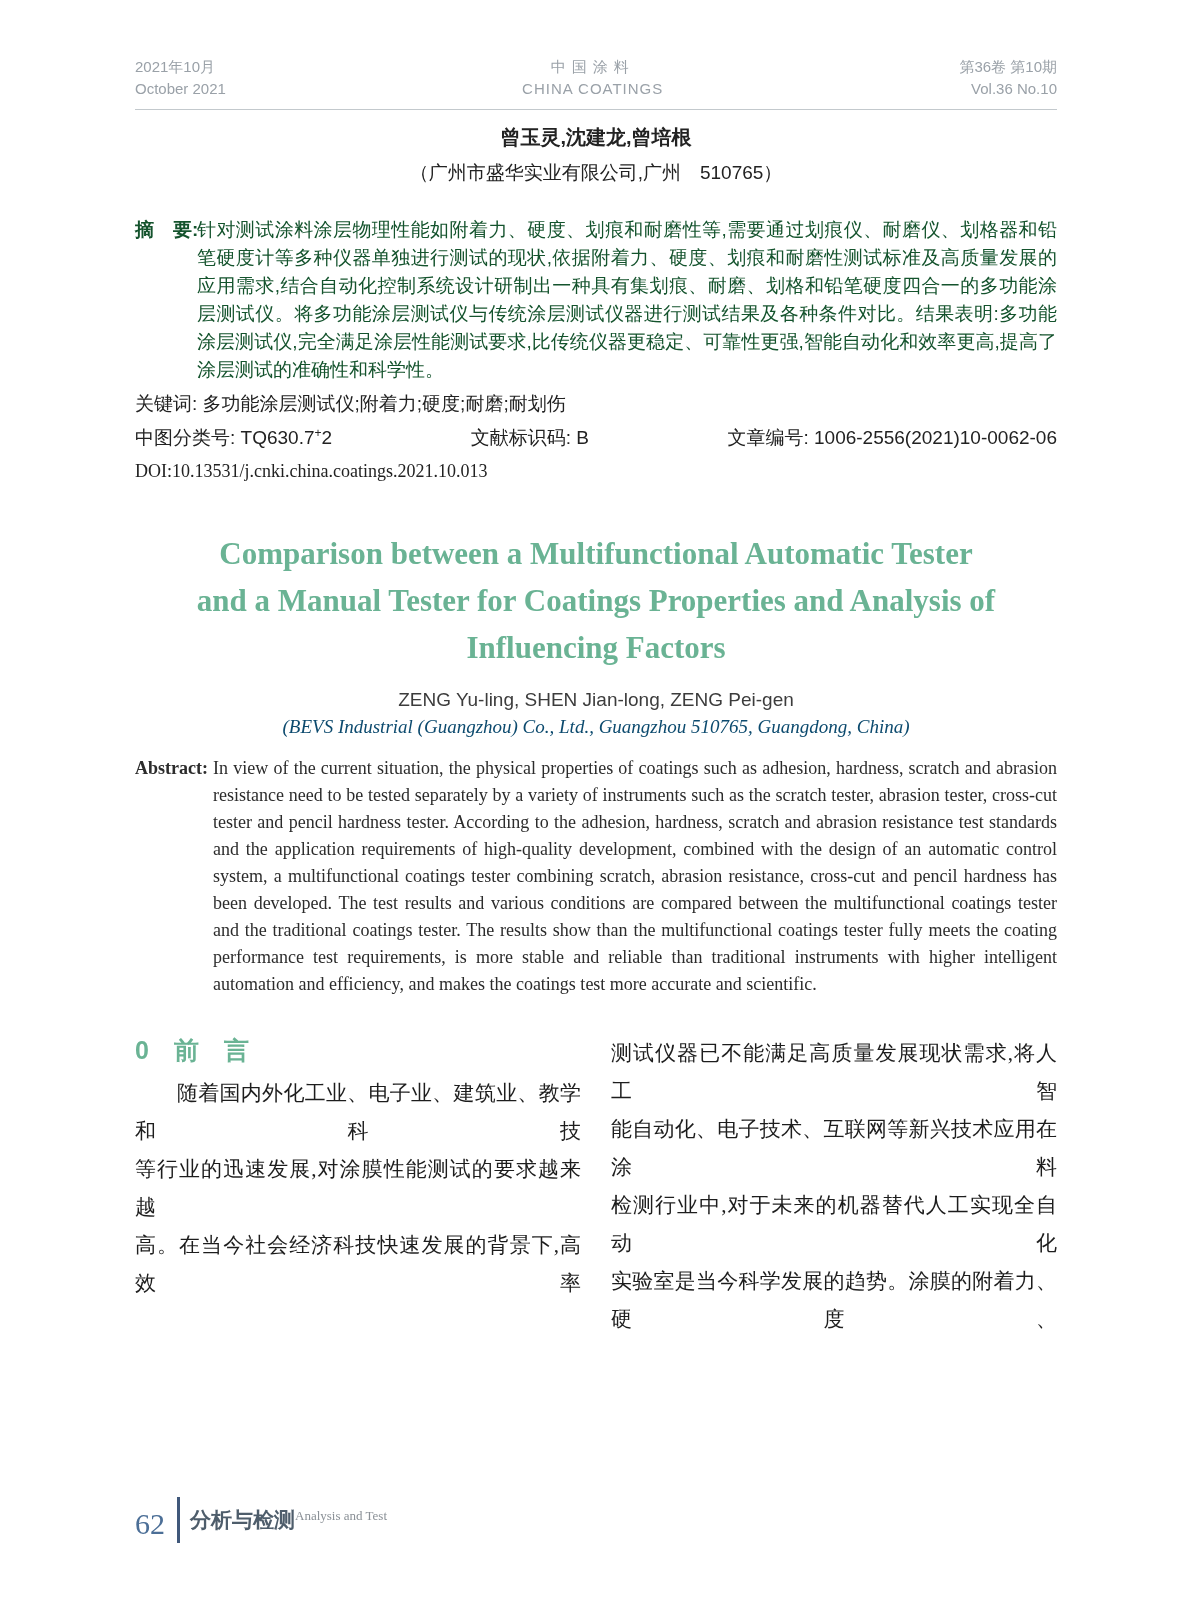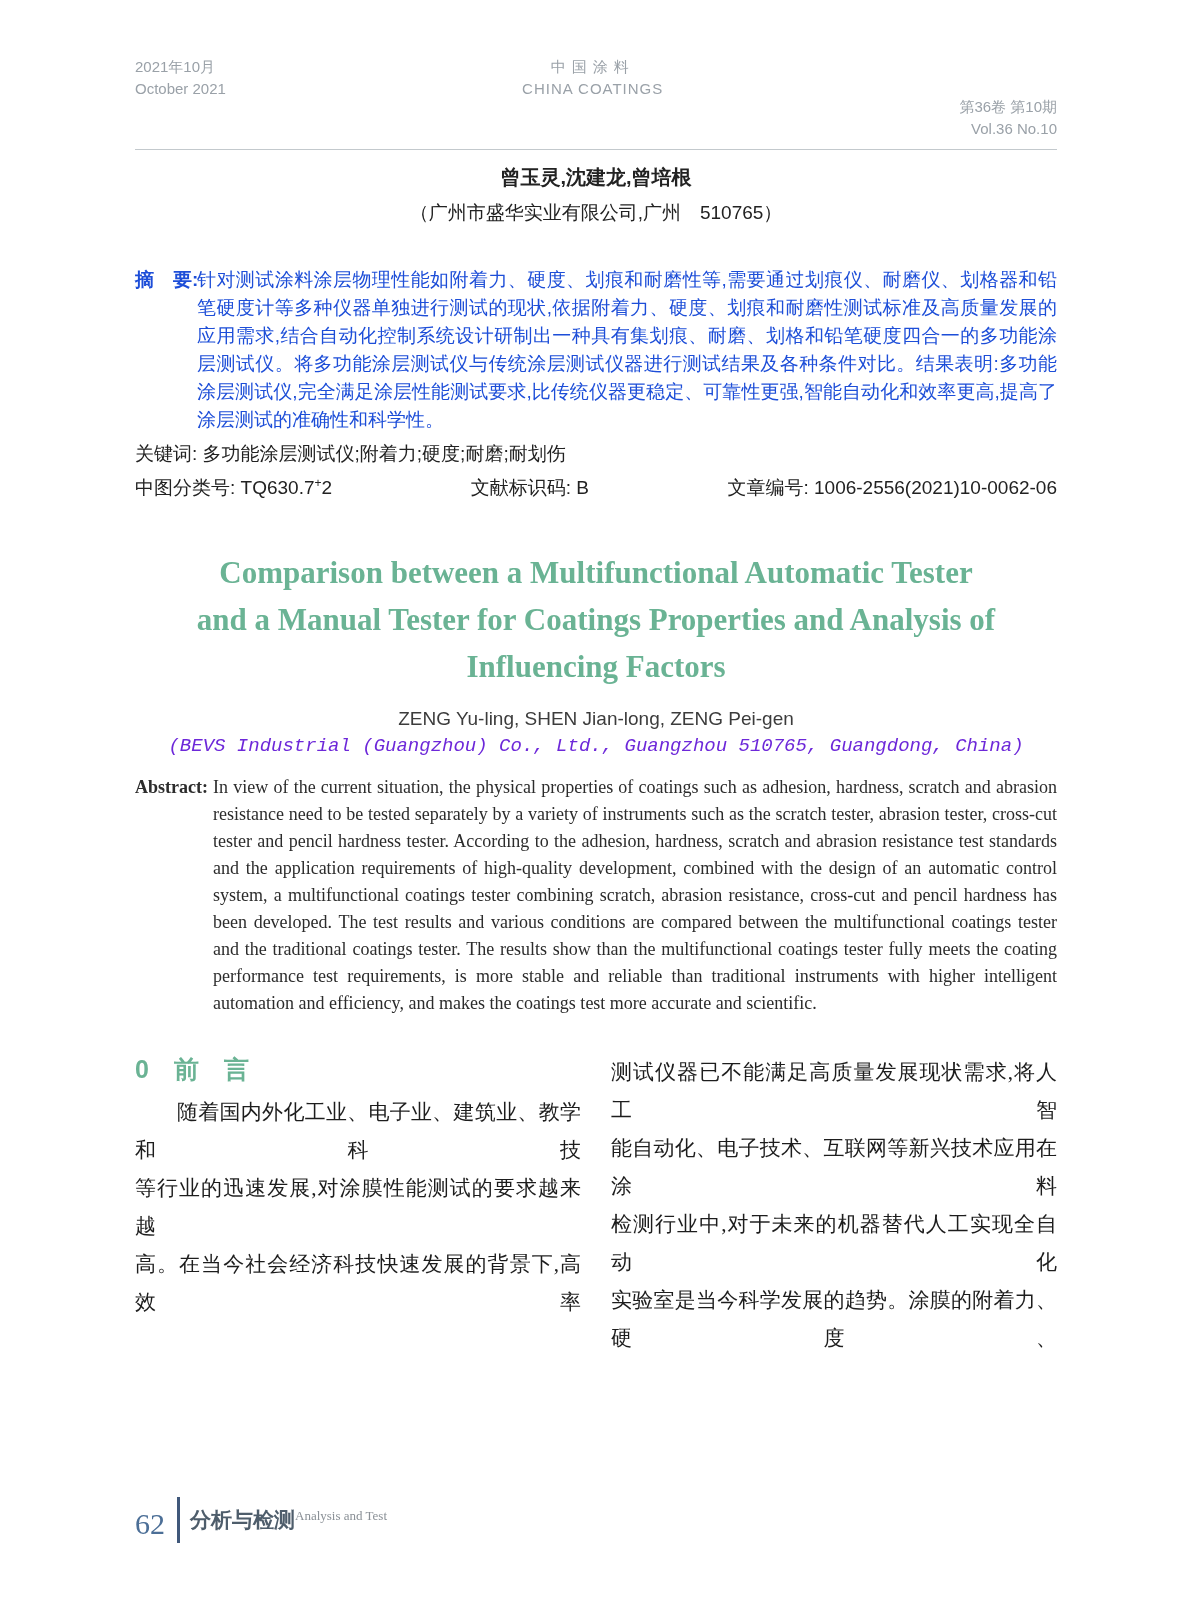--- a/index.html
+++ b/index.html
@@ -13,51 +13,51 @@
 
   
   .journal-header {
     margin-top:56px; display:flex; justify-content:space-between;
     color:#9aa1a8; font-size:15px; line-height:22px;
     border-bottom:1px solid #c3c9cd; padding-bottom:9px;
   }
   .journal-header .col { white-space:nowrap; }
   .journal-header .center { text-align:center; letter-spacing:1px; }
   .journal-header .center .cn { letter-spacing:6px; }
-  .journal-header .right { text-align:right;margin-top:40px; }
+  .journal-header .right { text-align:right; }
 
   
   .title-cn {
     margin-top:140px; text-align:center; color:#6ab394;
     font-weight:bold; font-size:52px; line-height:70px; letter-spacing:2px;
     font-family:"Liberation Sans","DejaVu Sans",sans-serif;
   }
   .authors-cn { margin-top:14px; text-align:center; font-size:20px; font-weight:bold; color:#222; }
   .affiliation-cn { margin-top:9px; text-align:center; font-size:19px; color:#222; }
 
   
-  .abstract-cn { position:relative; margin-top:40px; font-size:19px; line-height:28px; color:#1d4ed8; }
+  .abstract-cn { position:relative; margin-top:30px; font-size:19px; line-height:28px; color:#14532d; }
   .abstract-cn .hang-label { position:absolute; left:0; top:0; font-weight:bold; }
   .abstract-cn .hang-text { display:block; padding-left:62px; text-align:justify; }
   .keywords-cn { margin-top:7px; font-size:19px; color:#222; }
   .keywords-cn .lbl { font-weight:normal; }
   .meta-row { margin-top:8px; display:flex; justify-content:space-between; font-size:19px; color:#222; }
   .meta-row sup { font-size:12px; }
   .doi-row { margin-top:10px; font-size:18px; color:#222; font-family:"Liberation Serif","DejaVu Serif",serif; }
 
   
   .title-en {
     margin-top:48px; text-align:center; color:#6ab394; font-weight:bold;
     font-size:31px; line-height:47px;
     font-family:"Liberation Serif","DejaVu Serif",serif;
   }
   .authors-en { margin-top:18px; text-align:center; font-size:19px; color:#3c3c3c; }
   .affiliation-en {
-    margin-top:5px; text-align:center; font-size:19px; color:#6d28d9;
-    font-style:italic; font-family:Liberation Mono, monospace;
+    margin-top:5px; text-align:center; font-size:19px; color:#0c4a6e;
+    font-style:italic; font-family:Liberation Serif, serif;
   }
   .abstract-en {
     position:relative; margin-top:17px; font-size:18px; line-height:27px; color:#2c2c2c;
     font-family:"Liberation Serif","DejaVu Serif",serif;
   }
   .abstract-en .hang-label { position:absolute; left:0; top:0; font-weight:bold; }
   .abstract-en .hang-text { display:block; padding-left:78px; text-align:justify; }
   .keywords-en { margin-top:9px; font-size:18px; color:#2c2c2c; font-family:"Liberation Serif","DejaVu Serif",serif; }
   .keywords-en .lbl { font-weight:bold; }
 
@@ -124,20 +124,21 @@
       <span class="lbl">关键词:</span>
       <span>多功能涂层测试仪;附着力;硬度;耐磨;耐划伤</span>
     </div>
 
     <div class="meta-row">
       <span><span>中图分类号: </span><span>TQ630.7</span><sup>+</sup><span>2</span></span>
       <span>文献标识码: B</span>
       <span>文章编号: 1006-2556(2021)10-0062-06</span>
     </div>
 
+    <div class="doi-row">DOI:10.13531/j.cnki.china.coatings.2021.10.013</div>
 
     <h2 class="title-en">
       <span style="display:block">Comparison between a Multifunctional Automatic Tester</span>
       <span style="display:block">and a Manual Tester for Coatings Properties and Analysis of</span>
       <span style="display:block">Influencing Factors</span>
     </h2>
 
     <div class="authors-en">ZENG Yu-ling, SHEN Jian-long, ZENG Pei-gen</div>
     <div class="affiliation-en">(BEVS Industrial (Guangzhou) Co., Ltd., Guangzhou 510765, Guangdong, China)</div>
 

